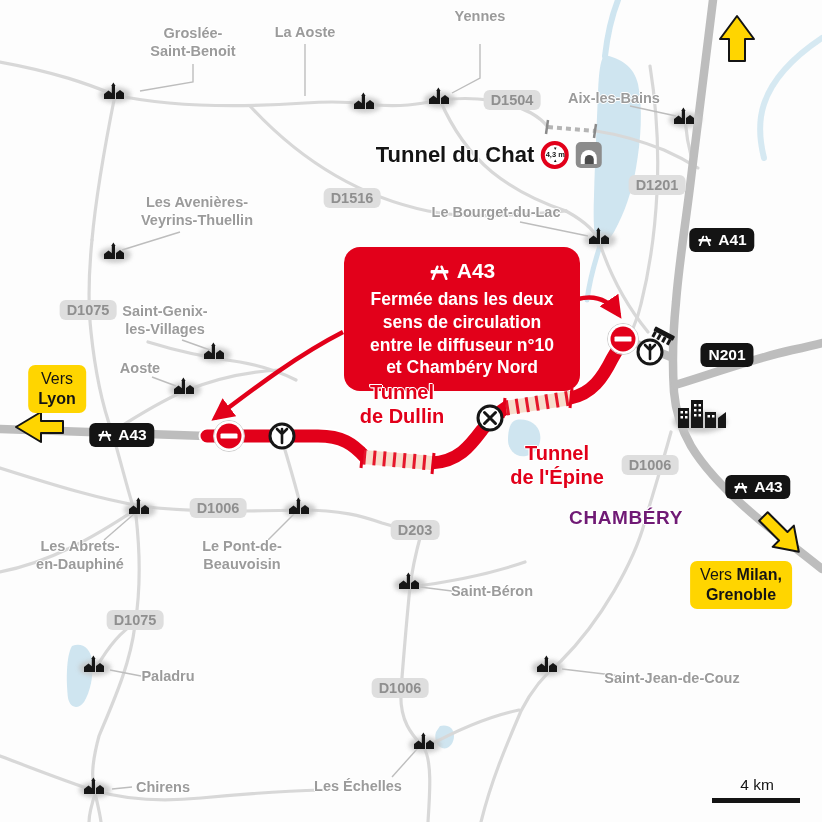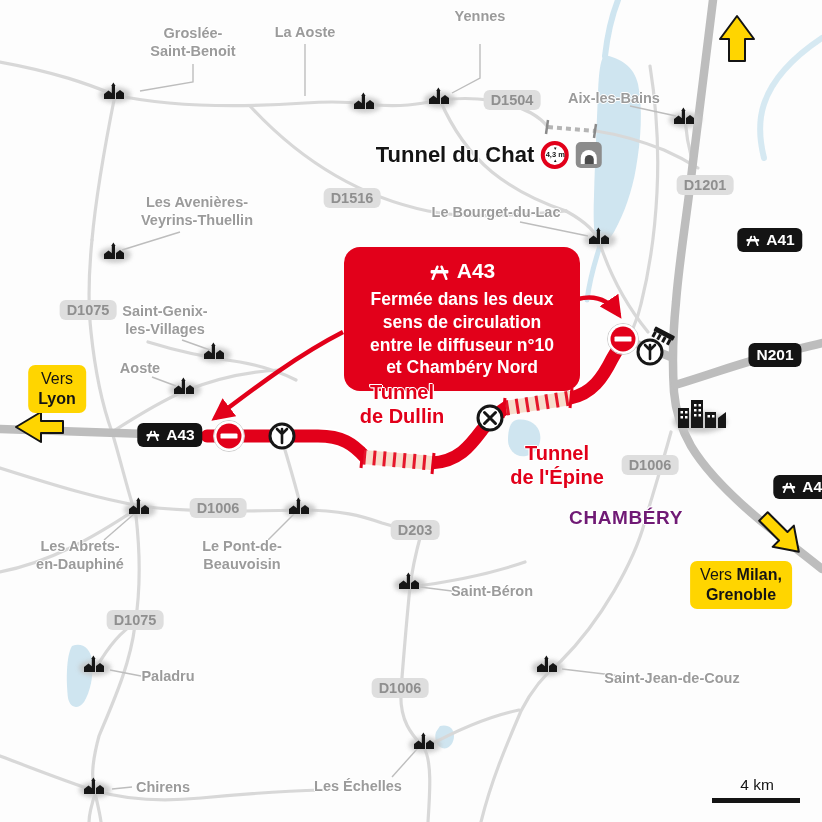--- a/index.html
+++ b/index.html
@@ -25,21 +25,21 @@
 
   
   #labels>div,.overlay{position:absolute;}
   .halo{text-shadow:0 1px 0 #fff,0 -1px 0 #fff,1px 0 0 #fff,-1px 0 0 #fff,1px 1px 0 #fff,-1px -1px 0 #fff;}
   .town{transform:translate(-50%,-50%);color:var(--town_gray,#9b9b9b);font-weight:700;font-size:14.5px;
         line-height:1.25;text-align:center;white-space:pre-line;
         text-shadow:0 1px 0 #fff,0 -1px 0 #fff,1px 0 0 #fff,-1px 0 0 #fff;}
   .dbadge{transform:translate(-50%,-50%);background:var(--badge_gray,#dedede);color:var(--badge_text_gray,#909090);
           font-weight:700;font-size:14.5px;padding:2px 7px;border-radius:6px;white-space:nowrap;}
   .mbadge{transform:translate(-50%,-50%);background:#141414;color:#fff;font-weight:700;font-size:15.5px;
-          padding:3px 8px;border-radius:6px;display:flex;align-items:center;gap:6px;white-space:nowrap;margin-left:48px;}
+          padding:3px 8px;border-radius:6px;display:flex;align-items:center;gap:6px;white-space:nowrap;}
   .mwicon{width:15px;height:12px;display:block;}
   .mwicon-lg{width:21px;height:17px;display:block;}
 
   .dirsign{background:var(--sign_yellow,#ffd500);color:#141414;font-size:16px;padding:4px 10px;
            border-radius:7px;text-align:center;line-height:1.25;white-space:nowrap;}
   .dirsign b{font-weight:700;}
   #sign-geneva{left:636px;top:38px;transform:translate(-50%,-50%);}
   #sign-lyon{left:57px;top:389px;transform:translate(-50%,-50%);}
   #sign-milan{left:741px;top:585px;transform:translate(-50%,-50%);}
 
@@ -281,21 +281,21 @@
 en-Dauphiné</div>
       <div class="town" style="left: 242px; top: 555px;">Le Pont-de-
 Beauvoisin</div>
       <div class="town" style="left: 492px; top: 591px;">Saint-Béron</div>
       <div class="town" style="left: 168px; top: 676px;">Paladru</div>
       <div class="town" style="left: 672px; top: 678px;">Saint-Jean-de-Couz</div>
       <div class="town" style="left: 163px; top: 787px;">Chirens</div>
       <div class="town" style="left: 358px; top: 786px;">Les Échelles</div>
       <div class="dbadge" style="left: 512px; top: 100px;">D1504</div>
       <div class="dbadge" style="left: 352px; top: 198px;">D1516</div>
-      <div class="dbadge" style="left: 657px; top: 185px; margin-left: 48px;">D1201</div>
+      <div class="dbadge" style="left: 657px; top: 185px;">D1201</div>
       <div class="dbadge" style="left: 88px; top: 310px;">D1075</div>
       <div class="dbadge" style="left: 218px; top: 508px;">D1006</div>
       <div class="dbadge" style="left: 415px; top: 530px;">D203</div>
       <div class="dbadge" style="left: 135px; top: 620px;">D1075</div>
       <div class="dbadge" style="left: 400px; top: 688px;">D1006</div>
       <div class="dbadge" style="left: 650px; top: 465px;">D1006</div>
       <div class="mbadge" style="left: 122px; top: 435px;">
         <svg class="mwicon" viewBox="0 0 20 16">
           <path d="M3.5,15 L8,3.5 M16.5,15 L12,3.5" stroke="#fff" stroke-width="2.4" fill="none" stroke-linecap="round"></path>
           <rect x="1.5" y="6.6" width="17" height="3.4" rx="1" fill="#fff"></rect>

